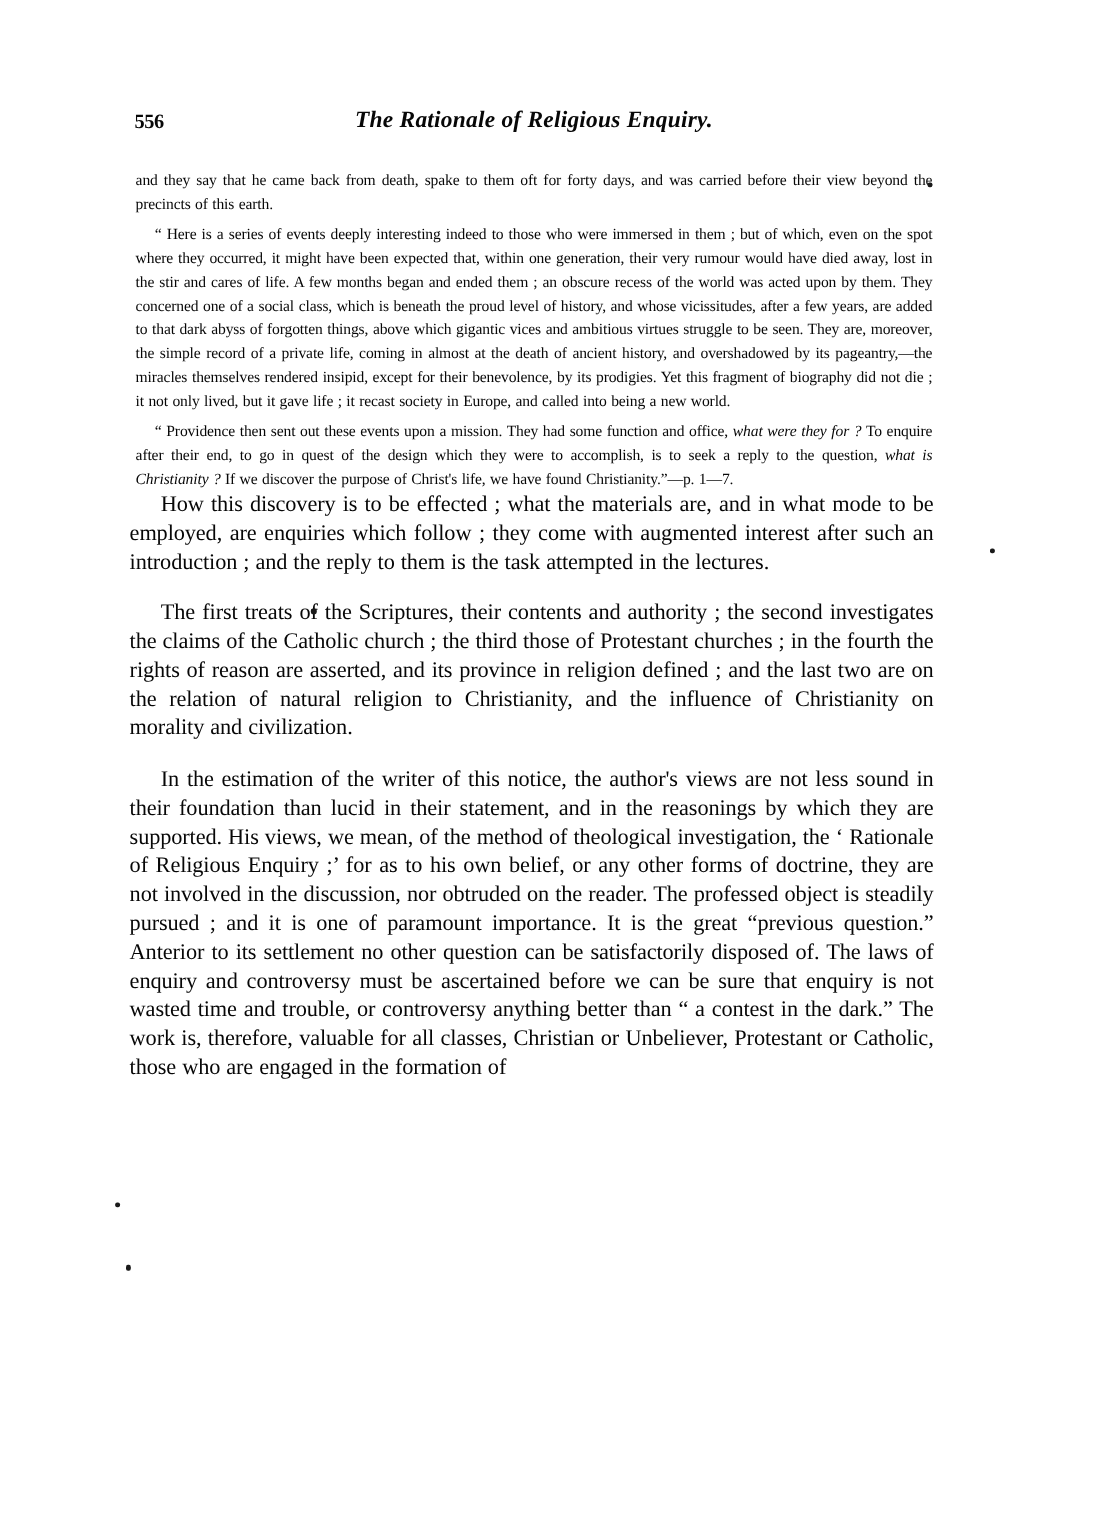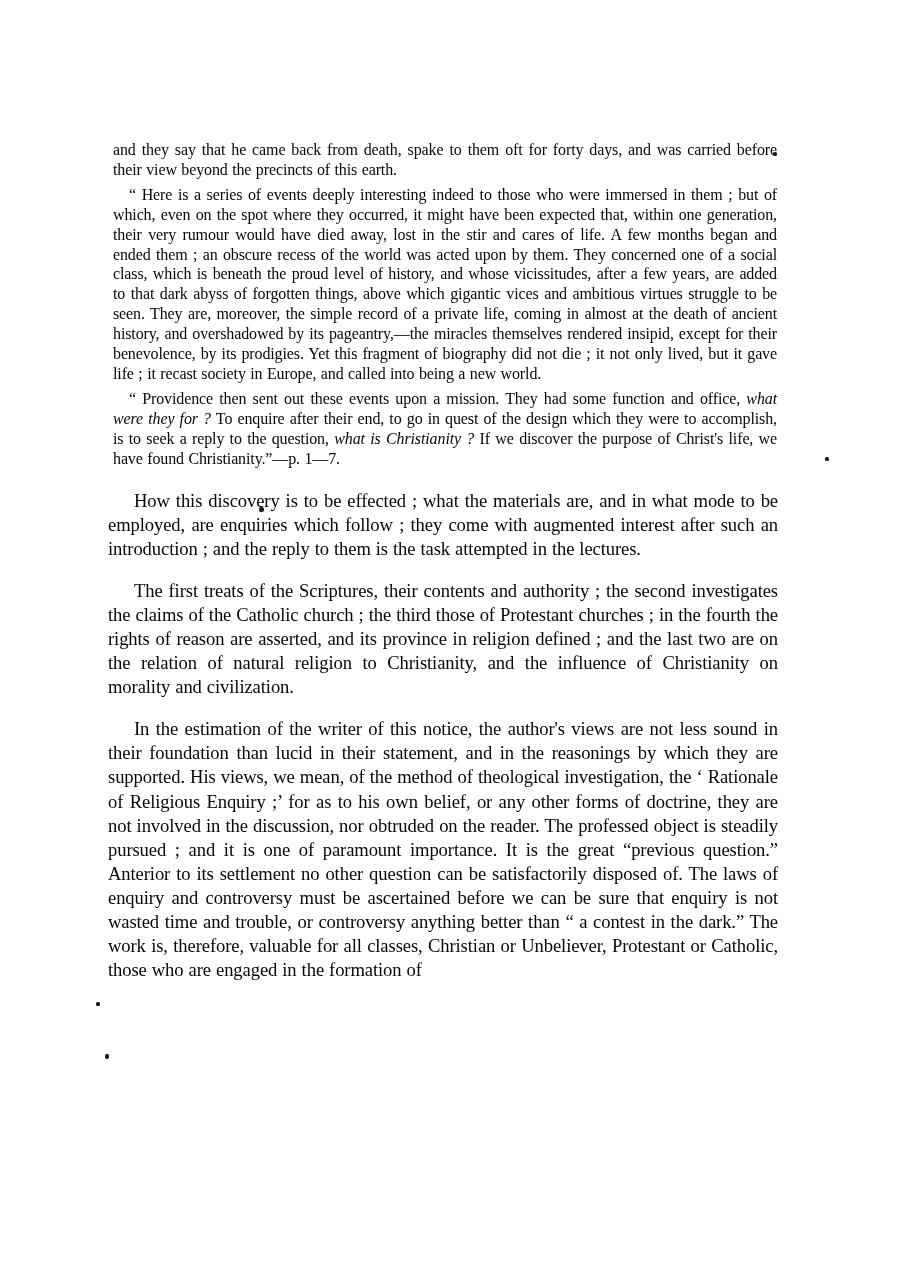--- a/index.html
+++ b/index.html
@@ -57,21 +57,21 @@
   }
 
   p {
     margin: 0;
     text-align: justify;
     text-justify: inter-word;
   }
 
   
   .extract {
-    font-size: 16px;
+    font-size: 13px;
     line-height: 19.9px;
     letter-spacing: -0.12px;
     word-spacing: 0.6px;
     padding-left: 5px;
     padding-right: 1px;
   }
   .extract + .extract {
     margin-top: 5px;
   }
   .extract.first-block {
@@ -86,37 +86,41 @@
     font-size: 18.6px;
     line-height: 24.1px;
     letter-spacing: -0.1px;
     word-spacing: 0.5px;
     text-indent: 26px;
   }
   .body + .body {
     margin-top: 18px;
   }
   .gap-before {
-    margin-top: 20px;
+    margin-top: 0;
   }
 
   .it { font-style: italic; }
 
   
   .speck {
     position: absolute;
     background: #1a1a1a;
     border-radius: 40%;
   }
 </style>
 </head>
 <body>
 
 <div class="page">
 
+  <div class="running-head">
+    <span class="folio">556</span>
+    <span class="head-title">The Rationale of Religious Enquiry.</span>
+  </div>
 
   <div class="column">
 
     <p class="extract first-block">and they say that he came back from death, spake to them oft for forty days, and was carried before their view beyond the precincts of this earth.</p>
 
     <p class="extract quoted">“ Here is a series of events deeply interesting indeed to those who were immersed in them ; but of which, even on the spot where they occurred, it might have been expected that, within one generation, their very rumour would have died away, lost in the stir and cares of life.  A few months began and ended them ; an obscure recess of the world was acted upon by them.  They concerned one of a social class, which is beneath the proud level of history, and whose vicissitudes, after a few years, are added to that dark abyss of forgotten things, above which gigantic vices and ambitious virtues struggle to be seen.  They are, moreover, the simple record of a private life, coming in almost at the death of ancient history, and overshadowed by its pageantry,—the miracles themselves rendered insipid, except for their benevolence, by its prodigies.  Yet this fragment of biography did not die ; it not only lived, but it gave life ; it recast society in Europe, and called into being a new world.</p>
 
     <p class="extract quoted">
       <span>“ Providence then sent out these events upon a mission.  They had some function and office, </span><span class="it">what were they for ?</span><span>  To enquire after their end, to go in quest of the design which they were to accomplish, is to seek a reply to the question, </span><span class="it">what is Christianity ?</span><span>  If we discover the purpose of Christ's life, we have found Christianity.”—p. 1—7.</span>
     </p>

